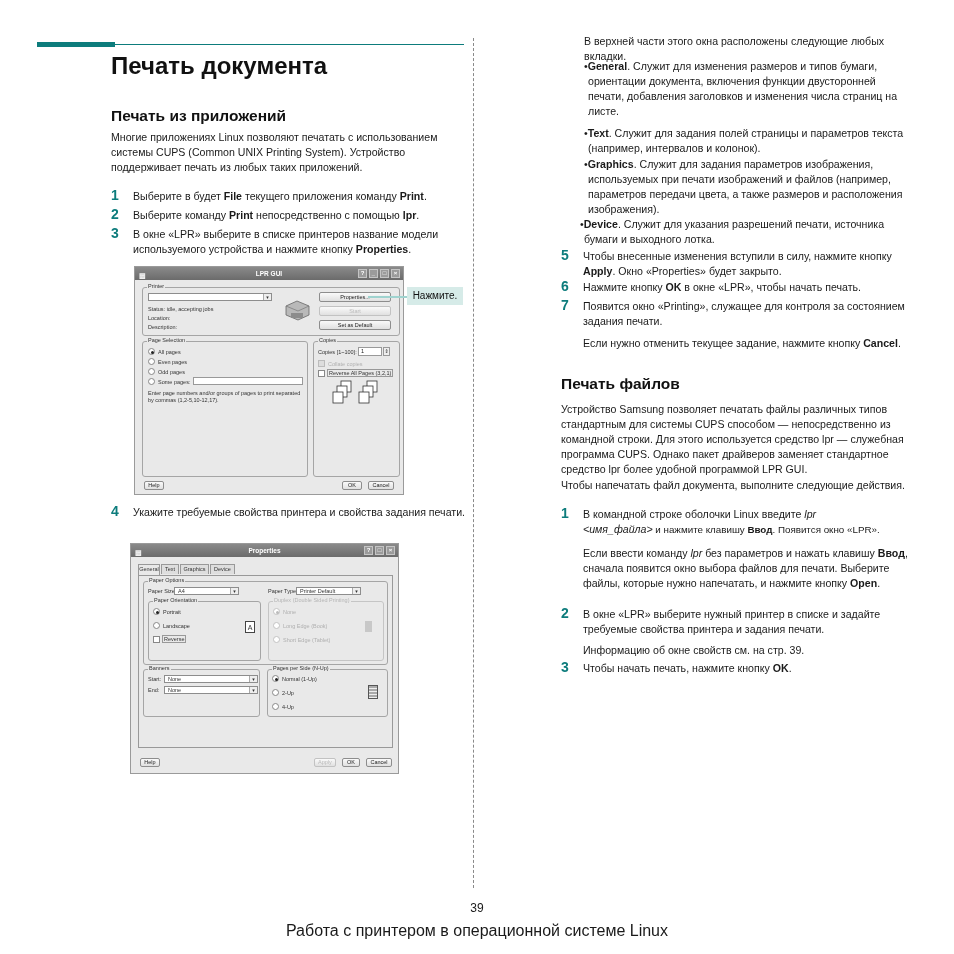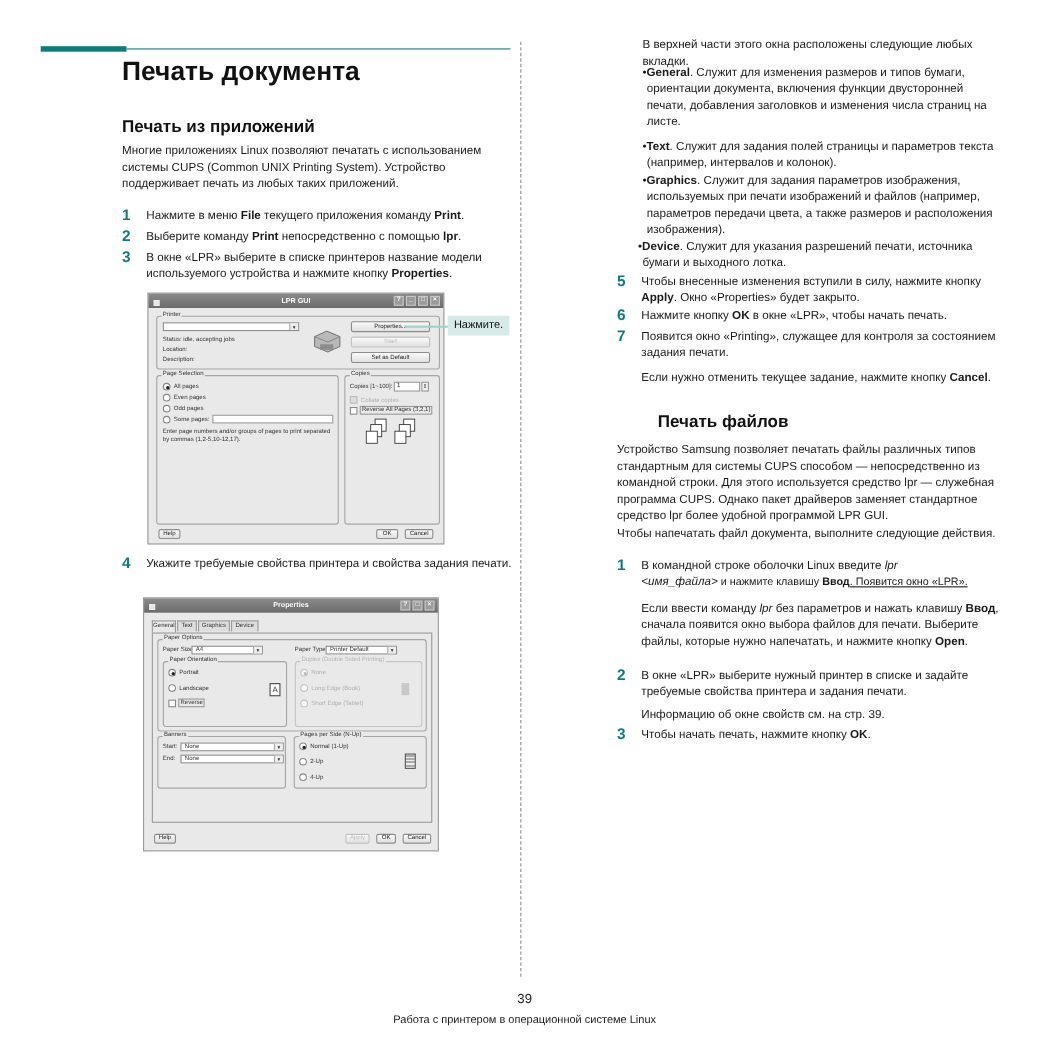--- a/index.html
+++ b/index.html
@@ -40,36 +40,36 @@
   .radio.dis.on::after { background: #bbb; }
   .chk { position: absolute; width: 7px; height: 7px; border: 1px solid #888; background: #fff; }
   .field { position: absolute; background: #fff; border: 1px solid #999; }
   .tab { position: absolute; top: 20px; height: 10px; border: 1px solid #999; border-bottom: none; background: #dedede; font-size: 5.5px; text-align: center; line-height: 9px; color: #333; }
   .tab.active { background: #e9e9e9; height: 11px; }
 
   .callout { position: absolute; left: 407px; top: 287px; width: 56px; height: 18px; background: #d6ebe8; font-size: 10px; line-height: 18px; text-align: center; color: #111; }
   .callout-line { position: absolute; left: 368px; top: 296px; width: 40px; height: 2px; background: #9fd3cf; }
 
   .footer-num { position: absolute; left: 0; width: 954px; top: 901px; text-align: center; font-size: 12px; }
-  .footer-txt { position: absolute; left: 0; width: 954px; top: 922px; text-align: center; font-size: 10px; }
+  .footer-txt { position: absolute; left: 0; width: 954px; top: 922px; text-align: center; font-size: 16px; }
 </style>
 </head>
 <body>
 
 <div class="topbar-thick"></div>
 <div class="topbar-thin"></div>
 <div class="divider"></div>
 
 <div class="h1">Печать документа</div>
 <div class="h2" style="left:95px; top:107px;margin-left:16px;">Печать из приложений</div>
 <div class="para" style="left:111px; top:130px; width:350px;">Многие приложениях Linux позволяют печатать с использованием системы CUPS (Common UNIX Printing System). Устройство поддерживает печать из любых таких приложений.</div>
 
 <div class="step" style="left:111px; top:189px; width:355px;">
   <span class="num">1</span>
-  <span class="txt"><span>Нажмите в меню </span><b>File</b><span> текущего приложения команду </span><b>Print</b><span>.</span></span>
+  <span class="txt"><span>Выберите в будет </span><b>File</b><span> текущего приложения команду </span><b>Print</b><span>.</span></span>
 </div>
 <div class="step" style="left:111px; top:208px; width:355px;">
   <span class="num">2</span>
   <span class="txt"><span>Выберите команду </span><b>Print</b><span> непосредственно с помощью </span><b>lpr</b><span>.</span></span>
 </div>
 <div class="step" style="left:111px; top:227px; width:355px;">
   <span class="num">3</span>
   <span class="txt" style="width:333px;"><span>В окне «LPR» выберите в списке принтеров название модели используемого устройства и нажмите кнопку </span><b>Properties</b><span>.</span></span>
 </div>
 
@@ -223,27 +223,27 @@
 <div class="step" style="left:561px; top:280px; width:355px;">
   <span class="num">6</span>
   <span class="txt" style="width:330px;"><span>Нажмите кнопку </span><b>OK</b><span> в окне «LPR», чтобы начать печать.</span></span>
 </div>
 <div class="step" style="left:561px; top:299px; width:355px;">
   <span class="num">7</span>
   <span class="txt" style="width:330px;">Появится окно «Printing», служащее для контроля за состоянием задания печати.</span>
 </div>
 <div class="para" style="left:583px; top:336px; width:335px;"><span>Если нужно отменить текущее задание, нажмите кнопку </span><b>Cancel</b><span>.</span></div>
 
-<div class="h2" style="left:561px; top:375px;margin-left:37px;">Печать файлов</div>
+<div class="h2" style="left:561px; top:375px;">Печать файлов</div>
 <div class="para" style="left:561px; top:402px; width:355px;">Устройство Samsung позволяет печатать файлы различных типов стандартным для системы CUPS способом — непосредственно из командной строки. Для этого используется средство lpr — служебная программа CUPS. Однако пакет драйверов заменяет стандартное средство lpr более удобной программой LPR GUI.</div>
 <div class="para" style="left:561px; top:478px; width:355px;">Чтобы напечатать файл документа, выполните следующие действия.</div>
 
 <div class="step" style="left:561px; top:507px; width:360px;">
   <span class="num">1</span>
-  <span class="txt" style="width:340px;"><span>В командной строке оболочки Linux введите </span><i>lpr</i><br><i>&lt;имя_файла&gt;</i><span style="font-size:9.8px;"> и нажмите клавишу </span><b style="font-size:9.8px;">Ввод</b><span style="font-size:9.8px;text-decoration:underline;">. Появится окно «LPR».</span></span>
+  <span class="txt" style="width:340px;"><span>В командной строке оболочки Linux введите </span><i>lpr</i><br><i>&lt;имя_файла&gt;</i><span style="font-size:9.8px;"> и нажмите клавишу </span><b style="font-size:9.8px;">Ввод</b><span style="font-size:9.8px;">. Появится окно «LPR».</span></span>
 </div>
 <div class="para" style="left:583px; top:546px; width:335px;"><span>Если ввести команду </span><i>lpr</i><span> без параметров и нажать клавишу </span><b>Ввод</b><span>, сначала появится окно выбора файлов для печати. Выберите файлы, которые нужно напечатать, и нажмите кнопку </span><b>Open</b><span>.</span></div>
 
 <div class="step" style="left:561px; top:607px; width:360px;">
   <span class="num">2</span>
   <span class="txt" style="width:330px;">В окне «LPR» выберите нужный принтер в списке и задайте требуемые свойства принтера и задания печати.</span>
 </div>
 <div class="para" style="left:583px; top:643px; width:335px;">Информацию об окне свойств см. на стр. 39.</div>
 <div class="step" style="left:561px; top:661px; width:360px;">
   <span class="num">3</span>

